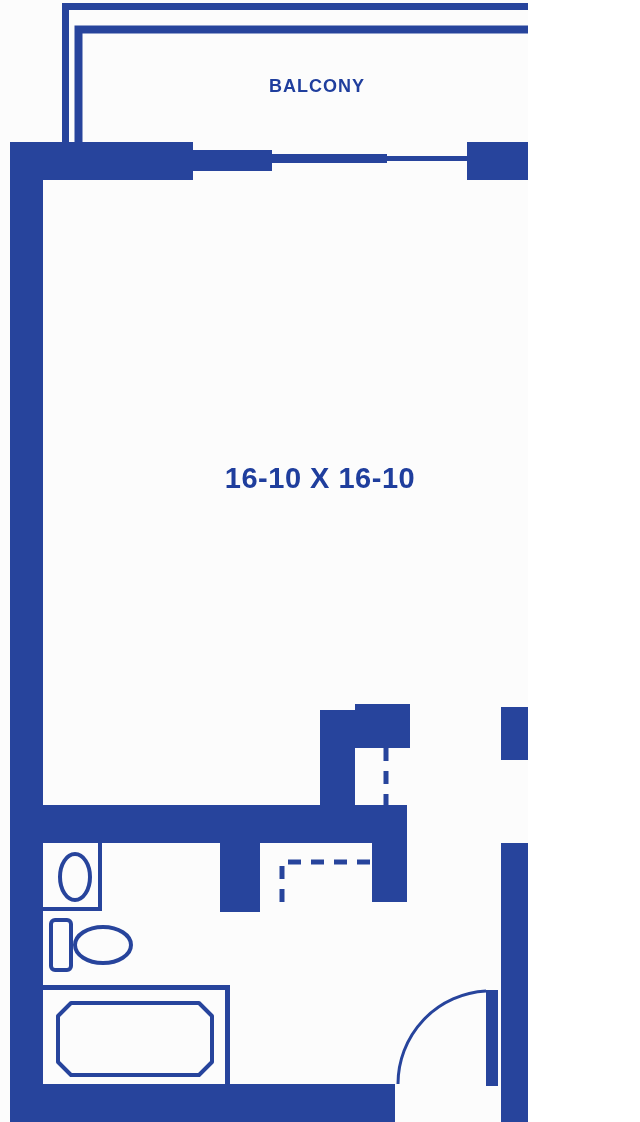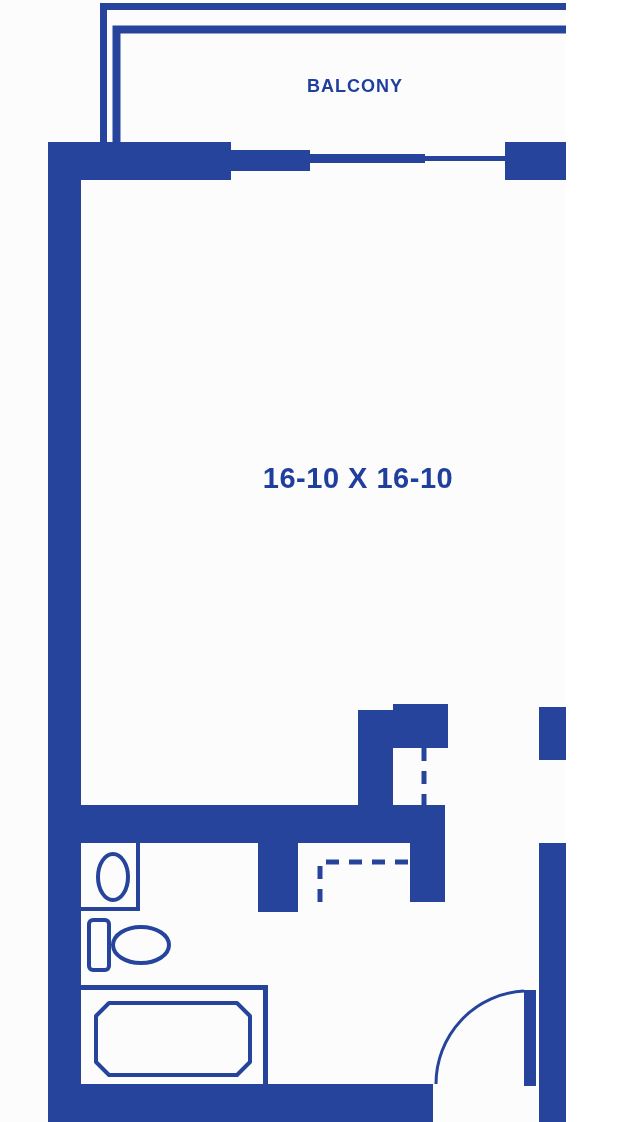--- a/index.html
+++ b/index.html
@@ -2,21 +2,20 @@
 <html style="--wall: #27449c; --text: #1f3e9d; --background: #fcfcfc;"><head>
 <meta charset="utf-8">
 <style>
   html,body{margin:0;padding:0}
   body{background:#ffffff;font-family:"Liberation Sans",sans-serif}
   .plan-wrap{
     position:relative;
     width:528px;height:1122px;
     background:var(--background,#fcfcfc);
     overflow:hidden;
-    padding-left:38px;
   }
   svg{display:block;width:640px;height:1122px}
   .wall{fill:var(--wall,#27449c);stroke:none}
   .rail{fill:none;stroke:var(--wall,#27449c)}
   .fixture{fill:none;stroke:var(--wall,#27449c);stroke-width:4}
   .thinwall{fill:var(--wall,#27449c)}
   .dash{fill:none;stroke:var(--wall,#27449c);stroke-width:5;stroke-dasharray:13 10}
   .arc{fill:none;stroke:var(--wall,#27449c);stroke-width:3}
   .plan-text{
     fill:var(--text,#1f3e9d);

